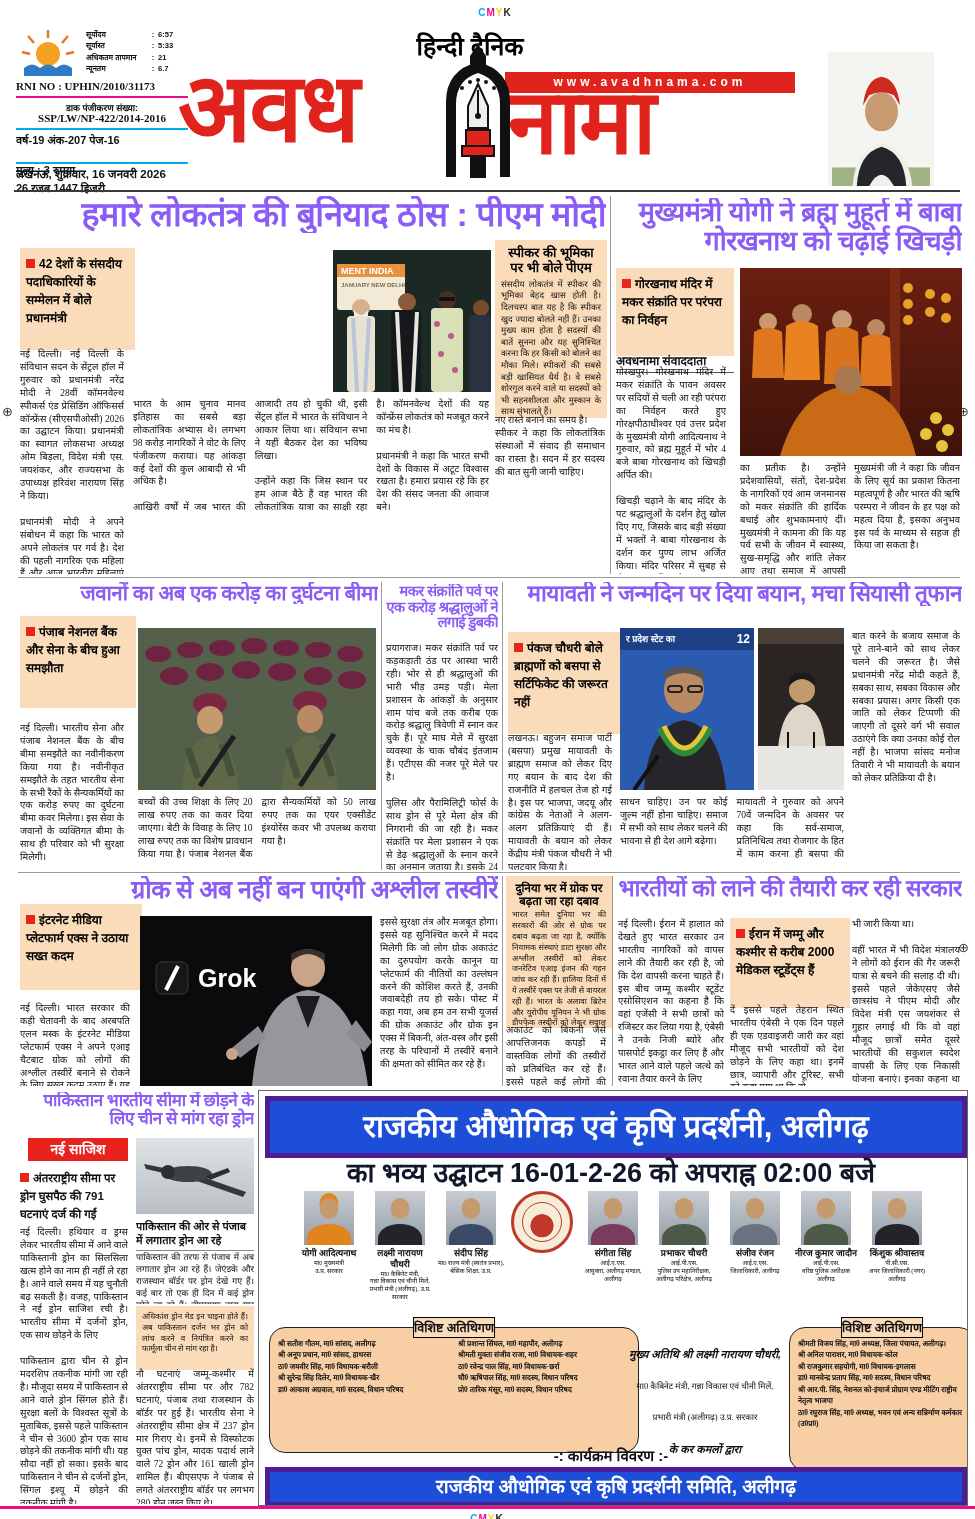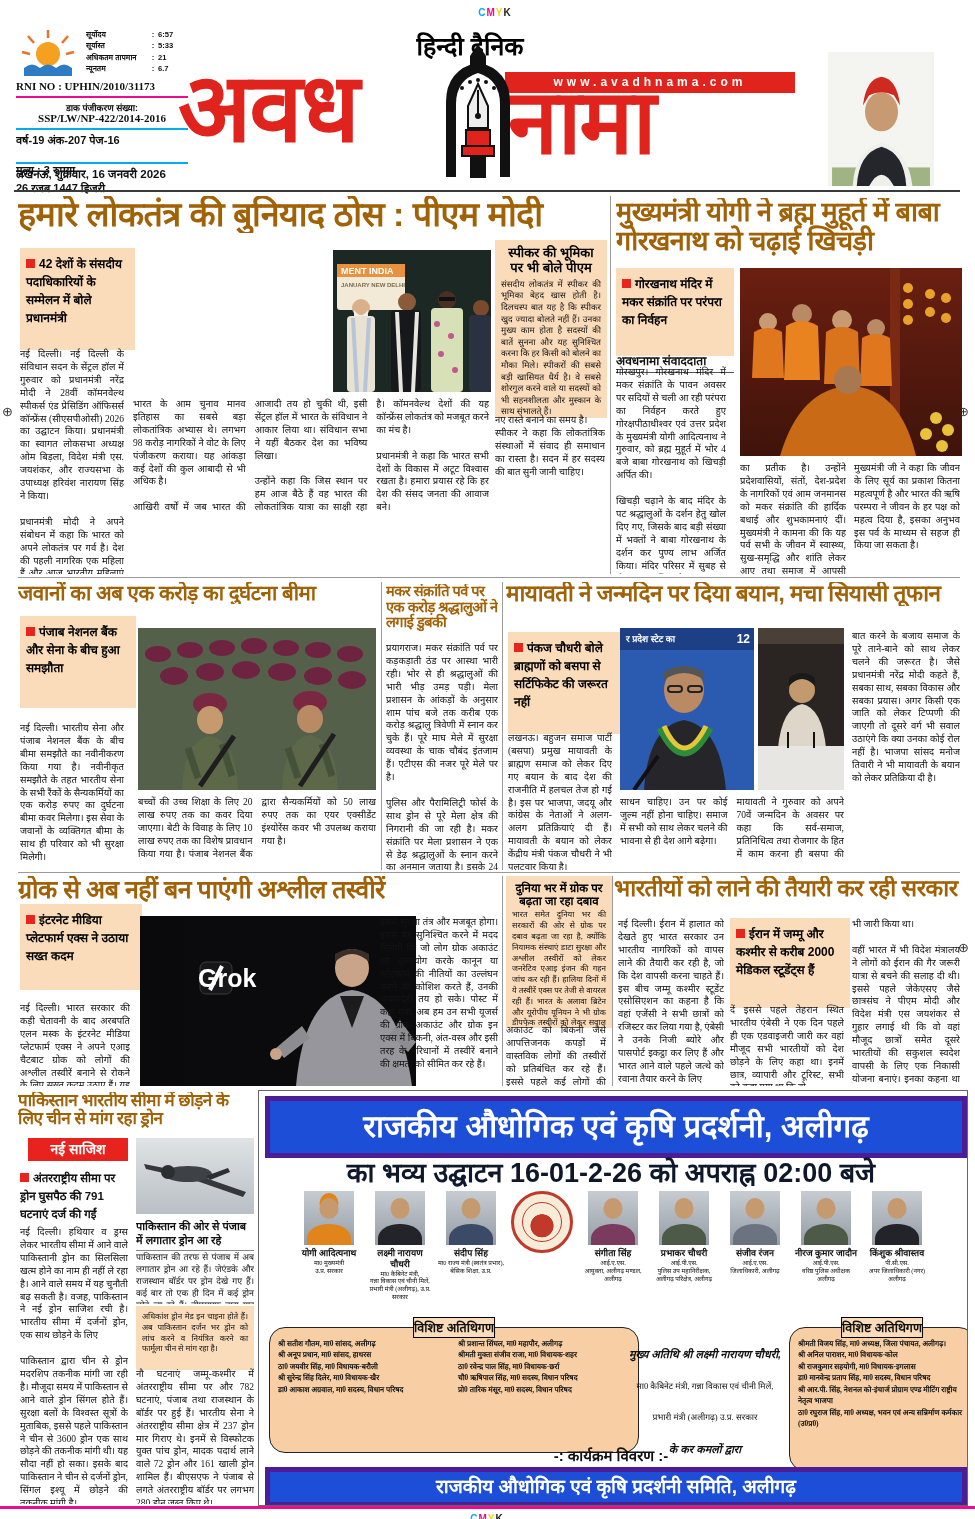--- a/index.html
+++ b/index.html
@@ -7,21 +7,21 @@
         font-family:"Liberation Sans","DejaVu Sans",sans-serif;color:#111;}
   .abs{position:absolute;overflow:hidden;}
   
   .vr{position:absolute;width:0;border-left:1px solid #9a9a9a;}
   .hrule{position:absolute;height:0;border-top:1px solid #9a9a9a;}
   .mast-rule{position:absolute;height:0;border-top:2px solid #3a3a3a;}
   .cyan-rule{border-top:2px solid #00aeef;}
   .mag-rule{border-top:2px solid #ec0c8c;}
   .pink-bottom{position:absolute;height:0;border-top:3px solid #ec0c8c;}
   
-  .hl{font-weight:900;color:#a16207;text-align:left;line-height:1.08;letter-spacing:-0.5px;}
+  .hl{font-weight:900;color:#8b5cf6;text-align:right;line-height:1.08;letter-spacing:-0.5px;}
   .bt{font-size:9.5px;line-height:1.36;text-align:justify;white-space:pre-line;
       font-family:"Liberation Serif","DejaVu Serif",serif;color:#141414;}
   .cols2{column-count:2;column-gap:9px;}
   .cols3{column-count:3;column-gap:9px;}
   .subbox{background:#fbdcba;padding:6px 6px 4px 6px;}
   .subbox .st{font-size:12px;font-weight:800;line-height:1.2;color:#000;}
   .red-sq{display:inline-block;width:9px;height:9px;background:#e8251d;margin-right:4px;}
   .boxtitle{font-size:13px;font-weight:900;text-align:center;line-height:1.15;color:#000;}
   .boxtext{font-size:8.6px;line-height:1.35;text-align:justify;white-space:pre-line;
            font-family:"Liberation Serif","DejaVu Serif",serif;}
@@ -372,21 +372,21 @@
 मायावती ने गुरुवार को अपने 70वें जन्मदिन के अवसर पर कहा कि सर्व-समाज, प्रतिनिधित्व तथा रोजगार के हित में काम करना ही बसपा की प्राथमिकता रही है। उन्होंने कहा, देश की जाति</div>
   <div class="abs bt" style="left:852px;top:630px;width:108px;height:240px;">बात करने के बजाय समाज के पूरे ताने-बाने को साथ लेकर चलने की जरूरत है। जैसे प्रधानमंत्री नरेंद्र मोदी कहते हैं, सबका साथ, सबका विकास और सबका प्रयास। अगर किसी एक जाति को लेकर टिप्पणी की जाएगी तो दूसरे वर्ग भी सवाल उठाएंगे कि क्या उनका कोई रोल नहीं है। भाजपा सांसद मनोज तिवारी ने भी मायावती के बयान को लेकर प्रतिक्रिया दी है।</div>
 
   <div class="hrule" style="left:18px;top:872px;width:942px;"></div>
 
   <div class="abs hl" style="left:18px;top:876px;width:480px;font-size:25px;white-space:nowrap;">ग्रोक से अब नहीं बन पाएंगी अश्लील तस्वीरें</div>
   <div class="abs subbox" style="left:20px;top:904px;width:110px;height:76px;">
     <span class="red-sq"></span><span class="st">इंटरनेट मीडिया प्लेटफार्म एक्स ने उठाया सख्त कदम</span>
   </div>
   <div class="abs bt" style="left:20px;top:1002px;width:110px;height:84px;">नई दिल्ली। भारत सरकार की कड़ी चेतावनी के बाद अरबपति एलन मस्क के इंटरनेट मीडिया प्लेटफार्म एक्स ने अपने एआइ चैटबाट ग्रोक को लोगों की अश्लील तस्वीरें बनाने से रोकने के लिए सख्त कदम उठाए हैं। यह अश्लील डीपफेक तस्वीरों को लेकर बड़ी घोषणा के बाद लागू किया गया है।</div>
-  <div class="photo" style="left:140px;top:916px;width:232px;height:170px;background:#0a0a0c;padding-left:44px;">
+  <div class="photo" style="left:140px;top:916px;width:232px;height:170px;background:#0a0a0c;">
     <svg width="232" height="170" viewBox="0 0 232 170">
       <rect width="232" height="170" fill="#0b0b0d"></rect>
       <rect x="16" y="46" width="32" height="32" rx="6" fill="#17171a" stroke="#3a3a40"></rect>
       <line x1="38" y1="50" x2="26" y2="74" stroke="#fff" stroke-width="4"></line>
       <ellipse cx="168" cy="52" rx="17" ry="19" fill="#c9a488"></ellipse>
       <path d="M151 46 Q168 30 185 46 L185 38 Q168 28 151 38 Z" fill="#3a2e28"></path>
       <path d="M112 170 Q120 80 168 74 Q216 80 228 170 Z" fill="#96969c"></path>
       <path d="M156 80 L168 112 L180 80 Z" fill="#1c1c1e"></path>
       <path d="M118 110 L92 132 L100 142 L126 122 Z" fill="#8d8d91"></path>
       <path d="M216 104 L232 126 L224 136 L206 118 Z" fill="#8d8d91"></path>

